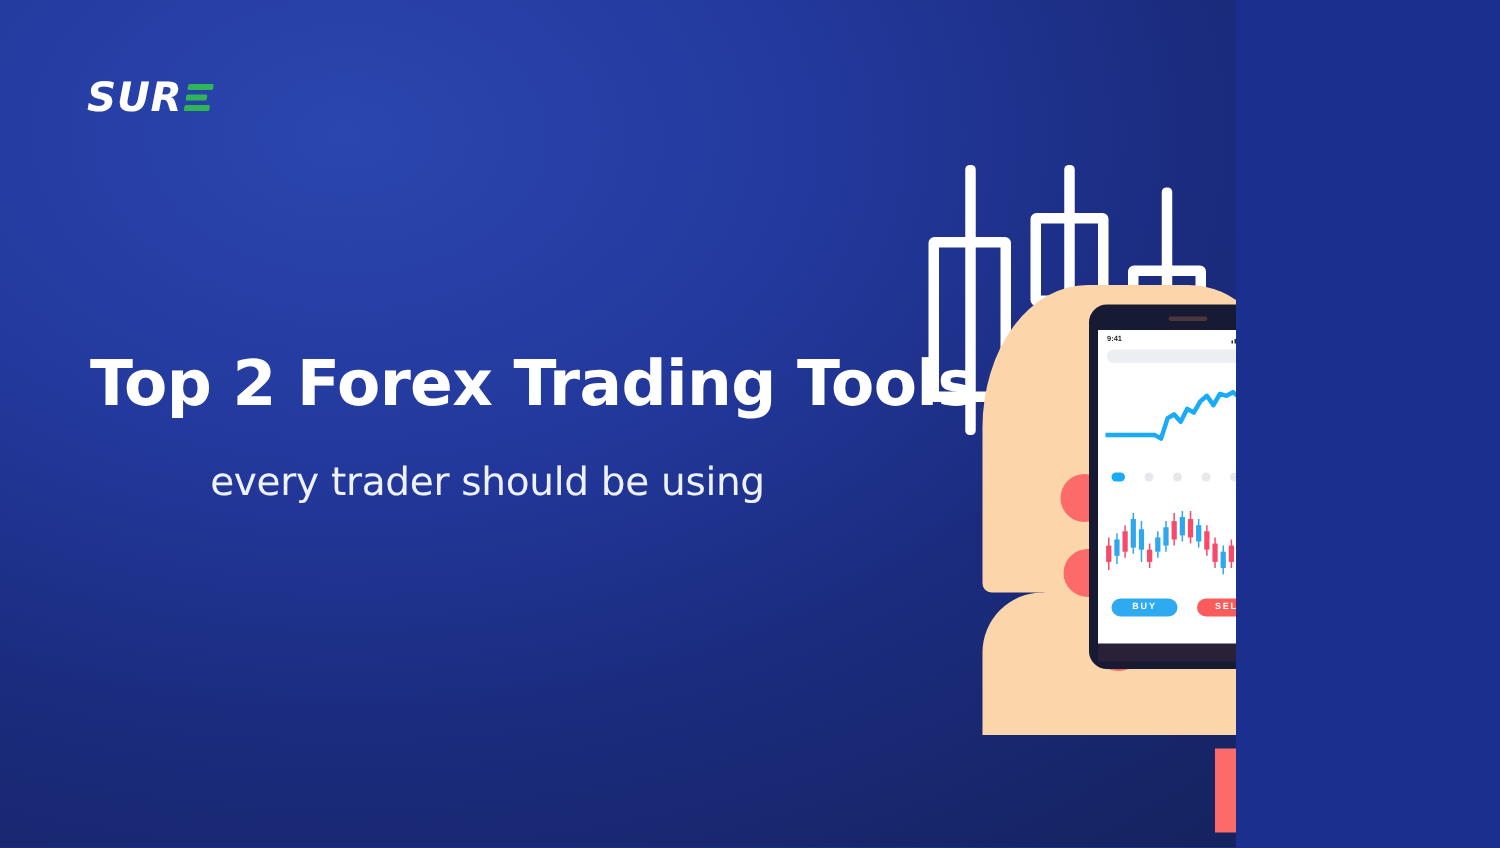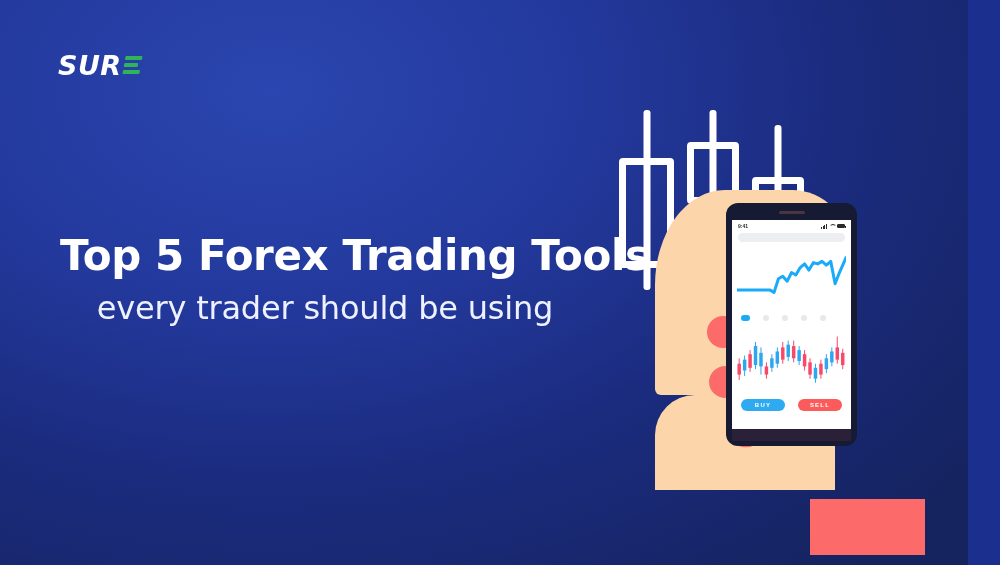--- a/index.html
+++ b/index.html
@@ -5,21 +5,21 @@
   * { margin:0; padding:0; box-sizing:border-box; }
   html,body { width:1000px; height:565px; overflow:hidden; }
   body {
     font-family:"Liberation Sans", sans-serif;
     background:#1b2f8f;
     position:relative;
   }
   
   #banner {
     position:absolute; inset:0;
-    width:968px; height:565px;
+    width:824px; height:565px;
     background:
       radial-gradient(ellipse 900px 620px at 28% 16%, #2b46b0 0%, #23399d 34%, #1b2c80 62%, #15235f 100%);
     overflow:hidden;
   }
   
   #logo {
     position:absolute; left:58px; top:48px;
     display:flex; align-items:center;
     height:34px;
     letter-spacing:-0.5px;
@@ -37,22 +37,22 @@
   .logo-e i { display:block; height:4px; background:#2fb457; border-radius:1px; }
   .logo-e i:nth-child(2){ width:82%; }
   
   #headline { position:absolute; left:60px; top:232px; width:620px; }
   #title {
     font-size:42px; font-weight:bold; color:#ffffff;
     font-family:"DejaVu Sans", sans-serif;
     letter-spacing:-0.4px; line-height:1.12; white-space:nowrap;
   }
   #subtitle {
-    margin-top:10px; text-align:center; width:530px;
-    font-size:32px; color:#eef1ff; font-weight:400;
+    margin-top:28px; text-align:center; width:530px;
+    font-size:26px; color:#eef1ff; font-weight:400;
     font-family:"DejaVu Sans", sans-serif; letter-spacing:-0.2px;
   }
   
   .oc { position:absolute; }
   .oc .wick { position:absolute; left:50%; transform:translateX(-50%); width:7px; background:#ffffff; border-radius:3px; }
   .oc .body { position:absolute; left:0; width:100%; border:7px solid #ffffff; border-radius:4px; background:transparent; }
   #oc1 { left:619px; top:110px; width:55px; height:180px; }
   #oc1 .wick { top:0; height:180px; }
   #oc1 .body { top:48px; height:110px; }
   #oc2 { left:687px; top:110px; width:52px; height:200px; }
@@ -131,21 +131,21 @@
   <div id="logo">
     <span class="logo-txt">SUR</span>
     <span class="logo-e">
         <i></i>
         <i></i>
         <i></i>
       </span>
   </div>
 
   <div id="headline">
-    <div id="title">Top 5 Forex Trading Tools</div>
+    <div id="title">Top 2 Forex Trading Tools</div>
     <div id="subtitle">every trader should be using</div>
   </div>
 
   <div class="oc" id="oc1">
     <div class="wick"></div>
     <div class="body"></div>
   </div>
   <div class="oc" id="oc2">
     <div class="wick"></div>
     <div class="body"></div>

